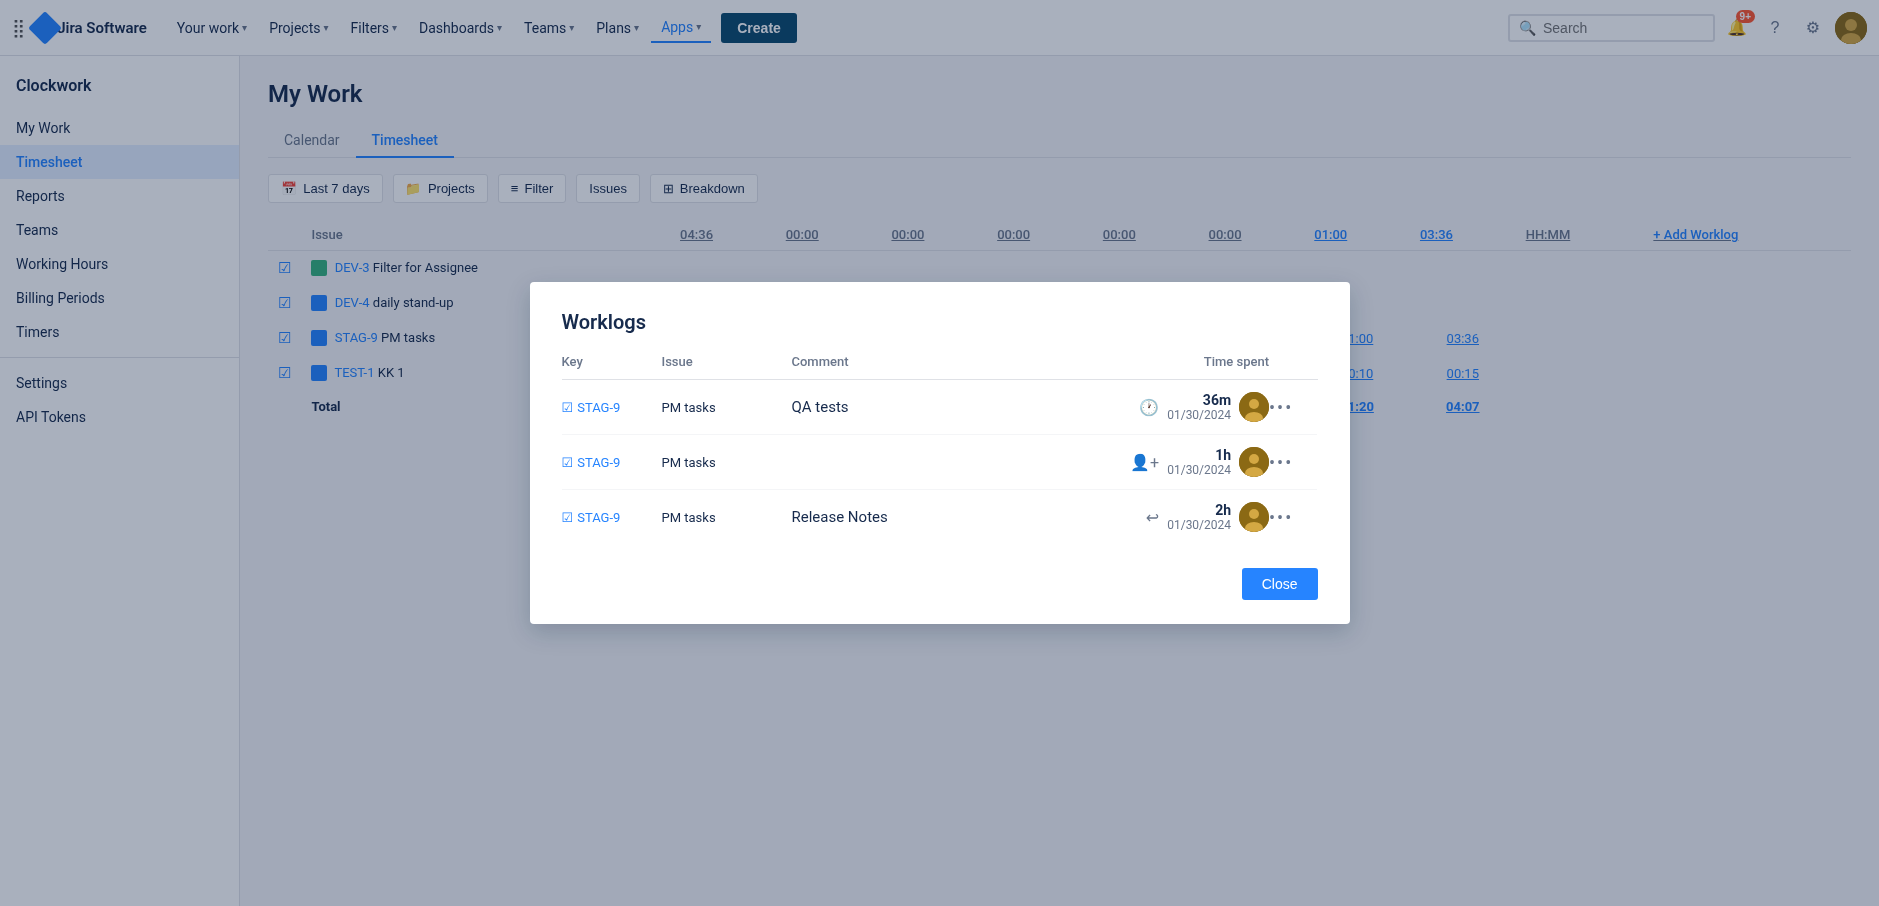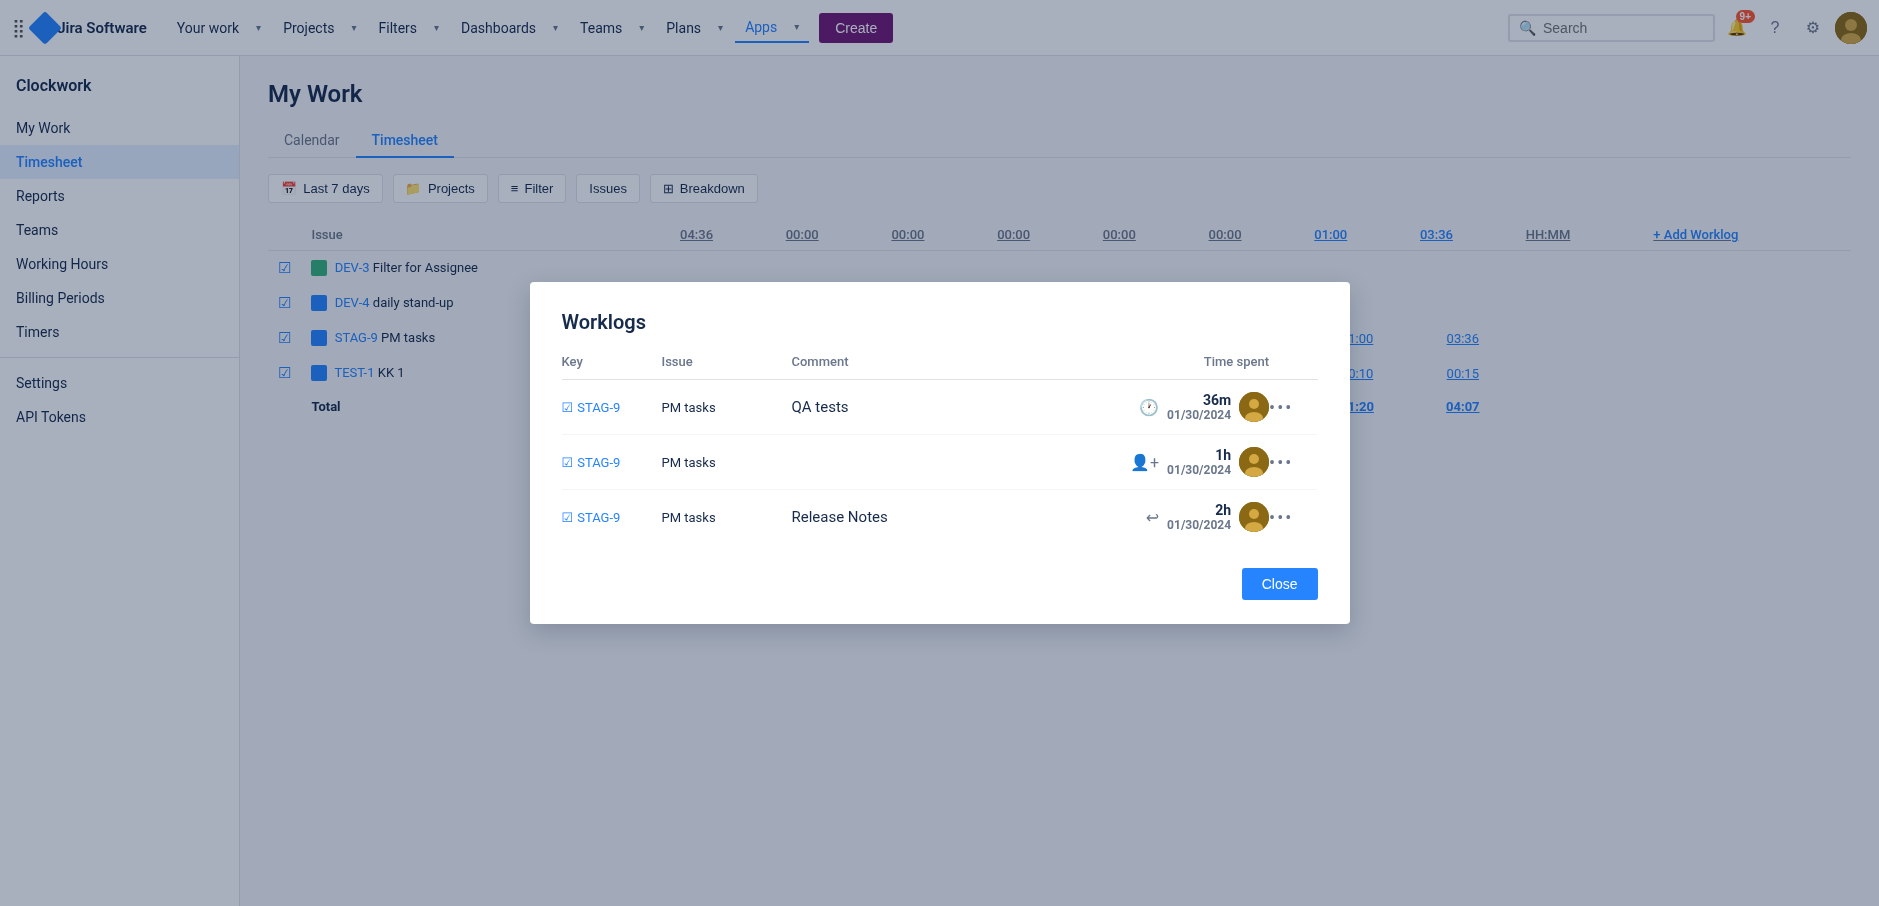--- a/index.html
+++ b/index.html
@@ -10,29 +10,29 @@
       display: flex; align-items: center; background: #fff;
       height: 56px; padding: 0 12px; border-bottom: 1px solid #dfe1e6;
       position: fixed; top: 0; left: 0; right: 0; z-index: 100;
     }
     .topnav-grid-icon { margin-right: 8px; color: #555; cursor: pointer; font-size: 18px; }
     .topnav-logo { display: flex; align-items: center; margin-right: 20px; text-decoration: none; }
     .topnav-logo-diamond { width: 24px; height: 24px; background: #2684ff; transform: rotate(45deg); border-radius: 3px; }
     .topnav-logo-text { font-size: 15px; font-weight: 600; color: #172b4d; }
     .topnav-menu { display: flex; align-items: center; gap: 2px; flex: 1; }
     .topnav-menu-item {
-      display: flex; align-items: center; gap: 17px; padding: 6px 10px;
+      display: flex; align-items: center; gap: 3px; padding: 6px 10px;
       color: #172b4d; font-size: 14px; cursor: pointer; border-radius: 3px;
       text-decoration: none; white-space: nowrap;
     }
     .topnav-menu-item.active { color: #2684ff; border-bottom: 2px solid #2684ff; border-radius: 0; }
     .topnav-chevron { font-size: 10px; color: #6b778c; }
     .topnav-create-btn {
-      background: #701a75; color: #fff; border: none; border-radius: 3px;
-      padding: 7px 16px; font-size: 14px; font-weight: 400; cursor: pointer;
+      background: #0c4a6e; color: #fff; border: none; border-radius: 3px;
+      padding: 7px 16px; font-size: 14px; font-weight: 700; cursor: pointer;
       margin-left: 8px;
     }
     .topnav-right { display: flex; align-items: center; gap: 6px; margin-left: auto; }
     .topnav-search {
       display: flex; align-items: center; border: 2px solid #dfe1e6;
       border-radius: 3px; padding: 4px 10px; background: #fff; gap: 6px;
       min-width: 200px;
     }
     .topnav-search input { border: none; outline: none; font-size: 14px; color: #6b778c; width: 160px; }
     .topnav-icon-btn {
@@ -130,21 +130,21 @@
     }
     .modal-table th.time-col { text-align: right; }
     .modal-table td { padding: 12px 0; border-bottom: 1px solid #f4f5f7; vertical-align: middle; }
     .modal-table tr:last-child td { border-bottom: none; }
     .worklog-key { color: #2684ff; cursor: pointer; font-size: 13px; display: flex; align-items: center; gap: 4px; }
     .worklog-issue { font-size: 13px; color: #172b4d; }
     .worklog-comment { font-size: 15px; color: #172b4d; }
     .worklog-time-cell { display: flex; align-items: center; justify-content: flex-end; gap: 8px; }
     .worklog-time-info { text-align: right; }
     .worklog-time-bold { font-weight: 700; font-size: 14px; color: #172b4d; }
-    .worklog-date { font-size: 12px; color: #6b778c; font-weight: bold; }
+    .worklog-date { font-size: 12px; color: #6b778c; }
     .worklog-avatar {
       width: 30px; height: 30px; border-radius: 50%; background: #8b6914;
       overflow: hidden; flex-shrink: 0;
     }
     .worklog-more { color: #6b778c; cursor: pointer; font-size: 18px; letter-spacing: 2px; }
     .modal-footer { display: flex; justify-content: flex-end; margin-top: 24px; }
     .close-btn {
       background: #2684ff; color: #fff; border: none; border-radius: 3px;
       padding: 8px 20px; font-size: 14px; font-weight: 500; cursor: pointer;
     }

